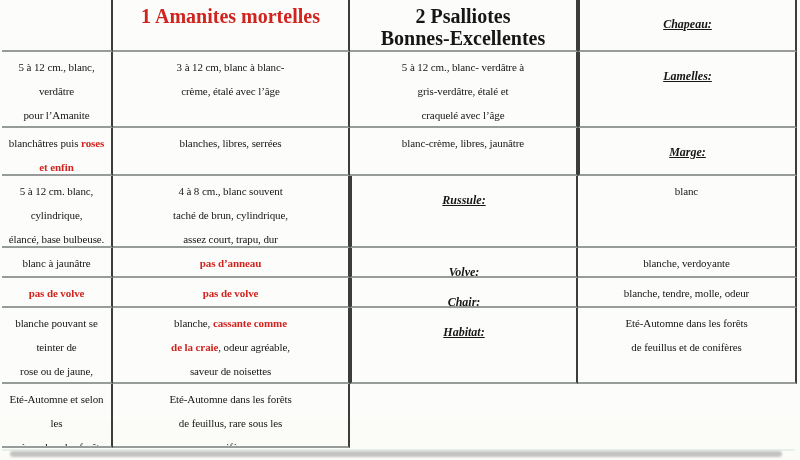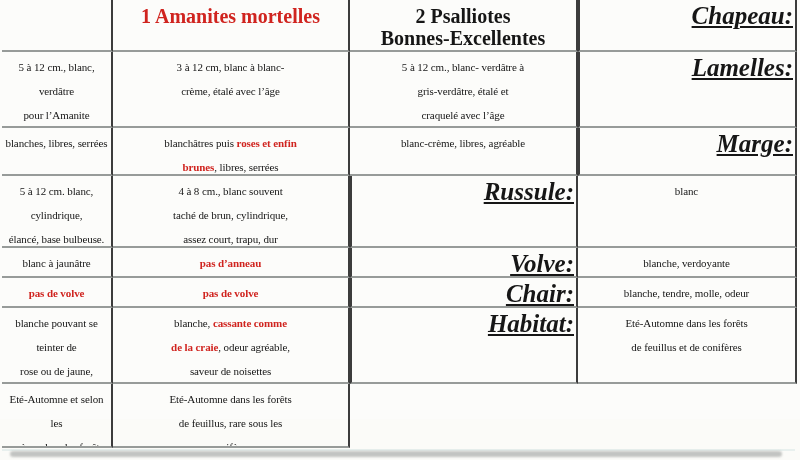--- a/index.html
+++ b/index.html
@@ -39,26 +39,25 @@
   .head {
     font-weight: bold;
     font-size: 20px;
     line-height: 22px;
     padding-top: 5px;
     letter-spacing: 0;
   }
   .rowlabel {
     font-weight: bold;
     font-style: italic;
-    font-size: 25px;
+    font-size: 12px;
     line-height: 24px;
     text-decoration: underline;
-    padding-top: 4px;
+    padding-top: 12px;
     letter-spacing: 0;
-    text-align: right;
   }
   .red { color: var(--accent-red, #d0241f); font-weight: bold; }
   .shadow-band {
     position: absolute;
     left: 10px; top: 451px;
     width: 772px; height: 6px;
     background: #b0b2b0;
     border-radius: 3px;
     filter: blur(1.3px);
     opacity: 0.75;
@@ -86,24 +85,24 @@
     <div class="t-cell"><span>5 à 12 cm., blanc, verdâtre
 pour l’Amanite phalloïde, étalé
 avec l’âge. Marge lisse</span></div>
     <div class="t-cell"><span>3 à 12 cm, blanc à blanc-
 crème, étalé avec l’âge</span></div>
     <div class="t-cell"><span>5 à 12 cm., blanc- verdâtre à
 gris-verdâtre, étalé et
 craquelé avec l’âge</span></div>
 
     <div class="t-cell rowlabel left-edge">Lamelles:</div>
-    <div class="t-cell"><span>blanches, libres, serrées</span></div>
     <div class="t-cell"><span>blanchâtres puis </span><span class="red">roses et enfin
 brunes</span><span>, libres, serrées</span></div>
-    <div class="t-cell"><span>blanc-crème, libres, agréable</span></div>
+    <div class="t-cell"><span>blanches, libres, serrées</span></div>
+    <div class="t-cell"><span>blanc-crème, libres, jaunâtre</span></div>
 
     <div class="t-cell rowlabel left-edge">Marge:</div>
     <div class="t-cell"><span>5 à 12 cm. blanc, cylindrique,
 élancé, base bulbeuse. Plein,
 farci puis creux</span></div>
     <div class="t-cell"><span>4 à 8 cm., blanc souvent
 taché de brun, cylindrique,
 assez court, trapu, dur</span></div>
 
     <div class="t-cell rowlabel left-edge">Russule:</div>

